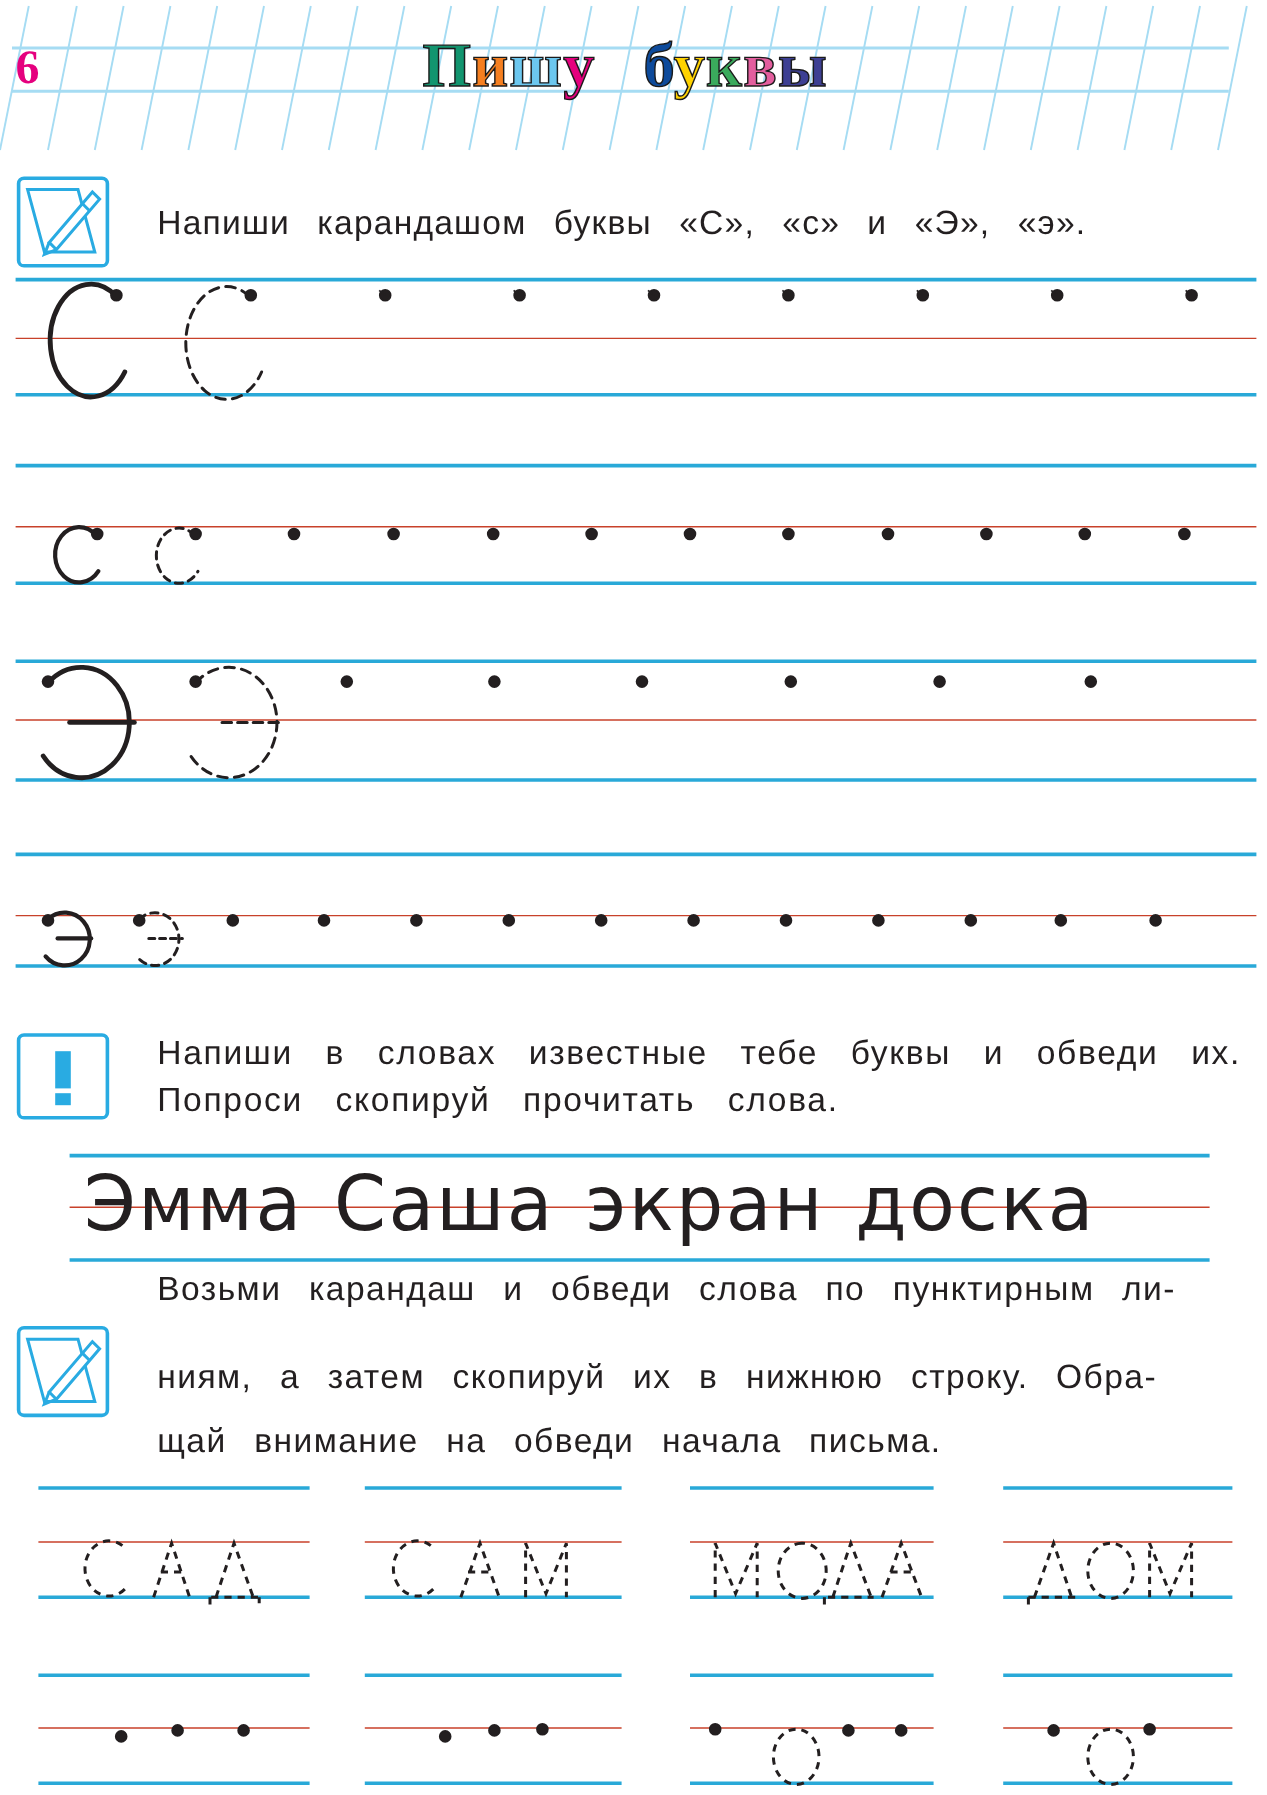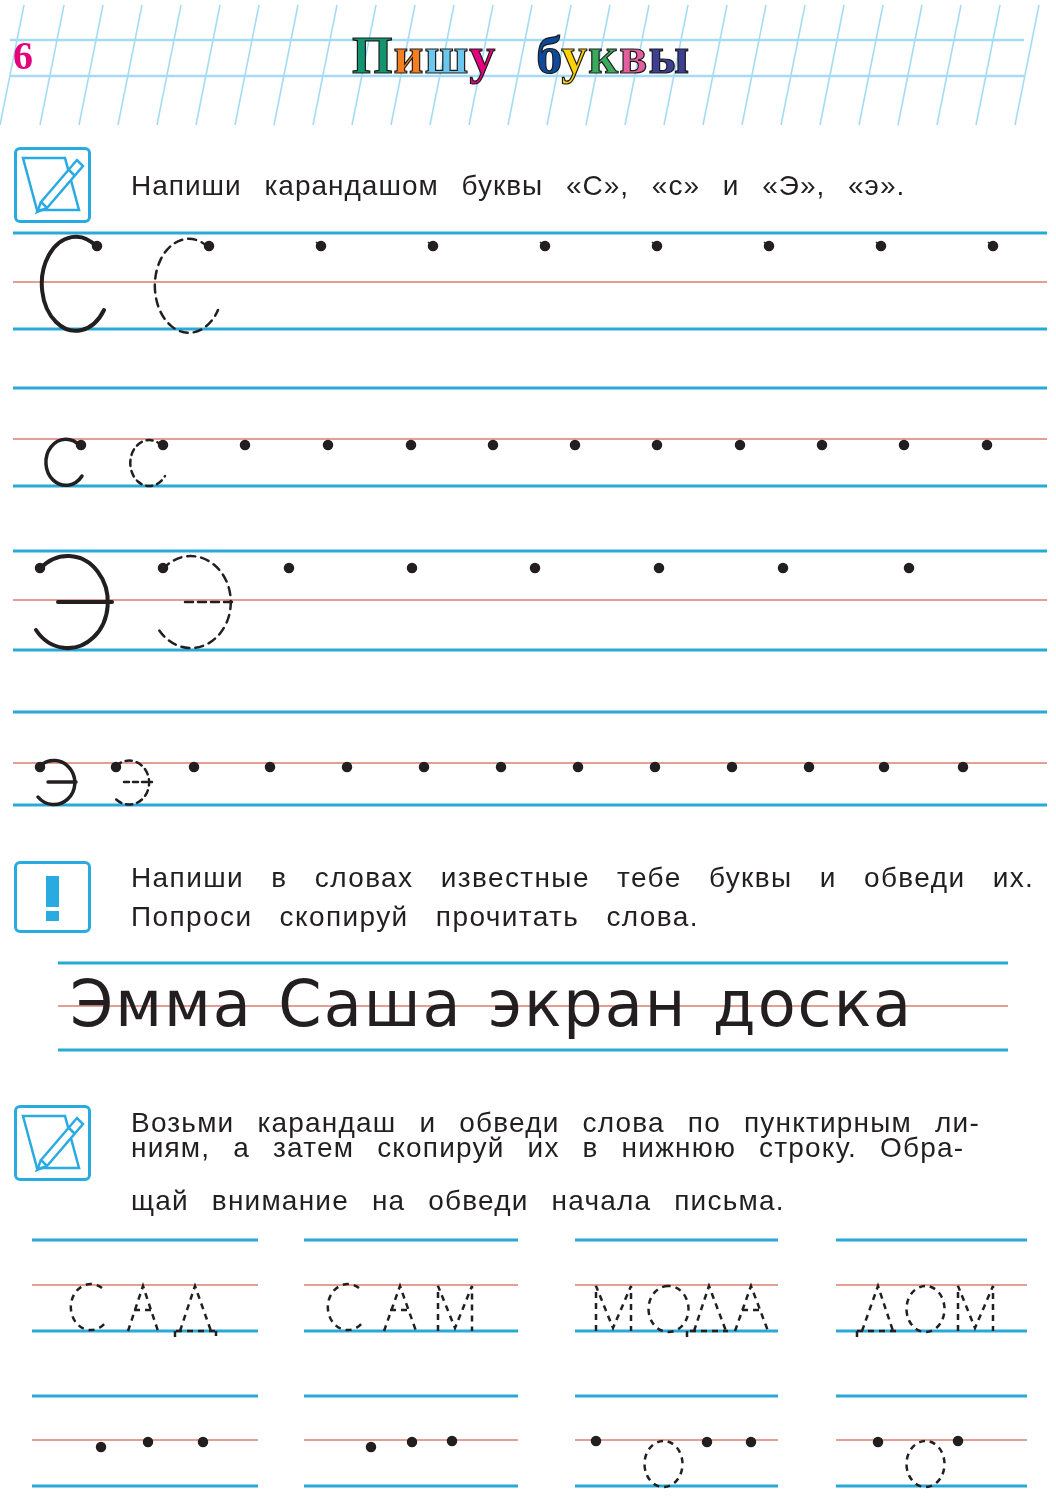--- a/index.html
+++ b/index.html
@@ -182,21 +182,21 @@
 <div class="abs" style="left:70px;top:958px;font-family:'DejaVu Sans',sans-serif;font-size:64px;line-height:92px;letter-spacing:2px;word-spacing:4px;transform:scaleX(0.97);transform-origin:left top;font-weight:normal;">Эмма Саша экран доска</div>
 
 <div class="iconbox" style="left:14px;top:1105px;width:77px;height:76px;">
   <svg width="71" height="70" viewBox="0 0 71 70">
     <path d="M6 8 L48 8 L62 60 L20 60 Z" fill="none" stroke="#29abe2" stroke-width="2.5"></path>
     <path d="M24 52 L60 10 L66 16 L30 58 Z" fill="#fff" stroke="#29abe2" stroke-width="2.5"></path>
     <path d="M24 52 L20 62 L30 58" fill="none" stroke="#29abe2" stroke-width="2.5"></path>
     <line x1="52" y1="20" x2="58" y2="26" stroke="#29abe2" stroke-width="2.5"></line>
   </svg>
 </div>
-<div class="abs instr" style="top:1103px;word-spacing:14px;letter-spacing:1.2px;">Возьми карандаш и обведи слова по пунктирным ли-</div>
+<div class="abs instr" style="top:1054px;word-spacing:14px;letter-spacing:1.2px;">Возьми карандаш и обведи слова по пунктирным ли-</div>
 <div class="abs instr" style="top:1128px;word-spacing:14px;letter-spacing:1.2px;">ниям, а затем скопируй их в нижнюю строку. Обра-</div>
 <div class="abs instr" style="top:1181px;word-spacing:14px;letter-spacing:1.2px;">щай внимание на обведи начала письма.</div>
 
 <svg width="1056" height="1496" viewBox="0 0 1056 1496">
   <g stroke="#29a9d8" stroke-width="3">
     <line x1="32" y1="1240" x2="258" y2="1240"></line>
       <line x1="32" y1="1331" x2="258" y2="1331"></line>
     <line x1="32" y1="1396" x2="258" y2="1396"></line>
       <line x1="32" y1="1486" x2="258" y2="1486"></line>
     <line x1="304" y1="1240" x2="518" y2="1240"></line>

